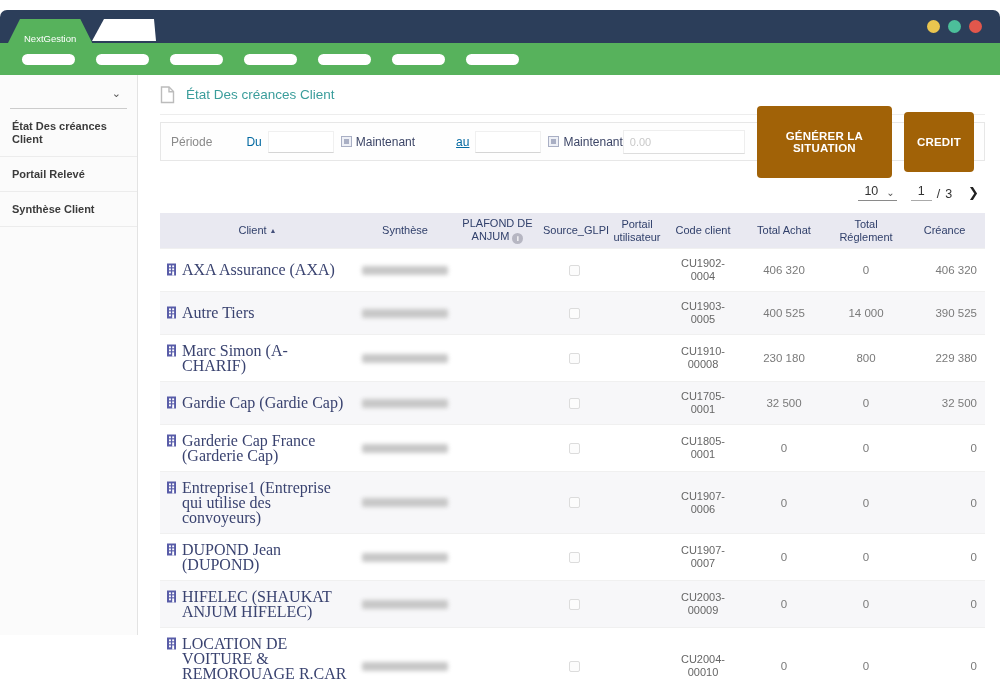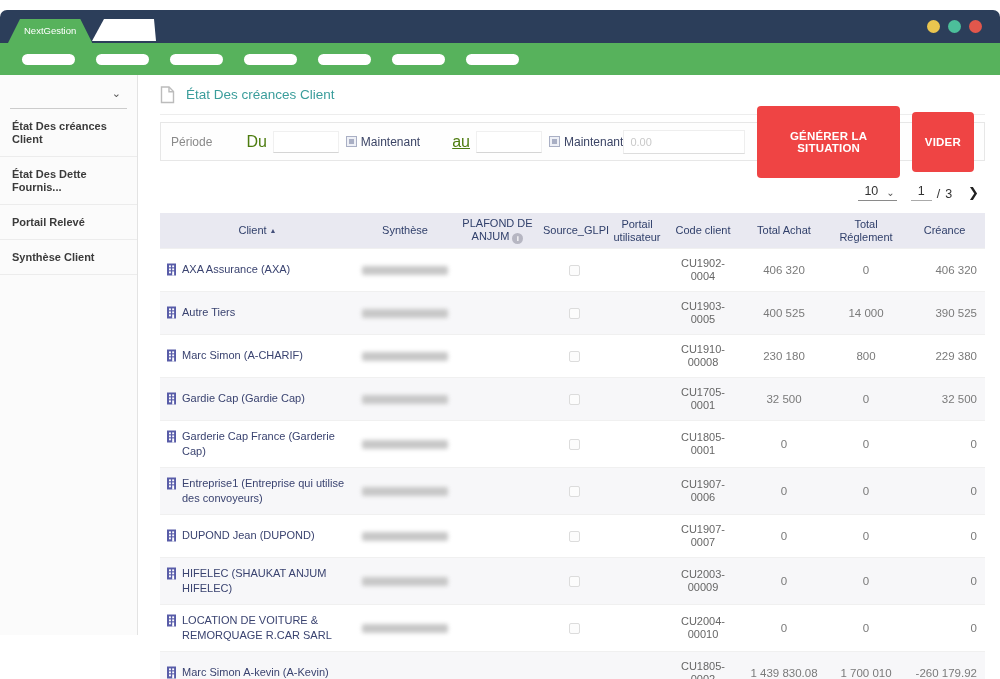--- a/index.html
+++ b/index.html
@@ -2,21 +2,21 @@
 <html><head>
 <meta charset="utf-8">
 <style>
   * { margin:0; padding:0; box-sizing:border-box; }
   body { background:#fff; font-family:"Liberation Sans","DejaVu Sans",sans-serif; }
   .window { position:relative; width:1000px; height:679px; background:#fff; overflow:hidden; }
 
   
   .titlebar { position:absolute; top:10px; left:0; width:1000px; height:33px;
               background:#2c3e5a; border-radius:7px 7px 0 0; }
-  .brand-tab { position:absolute; left:8px; bottom:0; height:24px; padding:0 16px;
+  .brand-tab { position:absolute; left:8px; bottom:0; height:24px; padding:8px 16px;
                background:#57b25c; color:#fff; font-size:9.5px; line-height:24px;
                clip-path:polygon(12px 0, calc(100% - 12px) 0, 100% 100%, 0 100%); }
   .blank-tab { position:absolute; left:92px; bottom:2px; width:64px; height:22px; background:#fff;
                clip-path:polygon(12px 0, calc(100% - 2px) 0, 100% 100%, 0 100%); }
   .traffic { position:absolute; right:18px; top:10px; display:flex; gap:8px; }
   .dot { width:13px; height:13px; border-radius:50%; }
 
   .navbar { position:absolute; top:43px; left:0; width:1000px; height:32px; background:#57b25c;
             display:flex; align-items:center; gap:21px; padding-left:22px; }
   .pill { width:53px; height:11px; background:#fff; border-radius:6px; }
@@ -32,48 +32,48 @@
 
   
   .main { position:absolute; left:139px; top:75px; right:0; bottom:44px; background:#fff;
           padding:0 15px 0 21px; }
   .title-row { display:flex; align-items:center; gap:11px; height:40px; border-bottom:1px solid #ededed; }
   .page-title { color:#3a9d9b; font-size:13.5px; }
 
   .filter-bar { margin-top:7px; height:39px; border:1px solid #e7e7e7; background:#fefefe;
                 display:flex; align-items:center; padding:0 10px; }
   .lbl-gray { color:#8a8a8a; font-size:12px; }
-  .lbl-dark { color:#4d7c0f; font-size:16px;text-align:center; }
+  .lbl-dark { color:#0369a1; font-size:12px;text-align:center; }
   .date-input { width:66px; height:22px; border:1px solid #f0f0f0; border-bottom:1px solid #d5d5d5;
                 background:#fff; margin-left:6px; font-size:11px; padding:0 4px; }
   .cal { margin:0 4px 0 7px; display:inline-flex; }
   .now { font-size:12px; color:#3c4566; cursor:pointer; }
   .amount-input { width:122px; height:24px; border:1px solid #eee; border-bottom:1px solid #ddd;
                   font-size:11px; color:#444; padding:0 6px; background:#fff; }
   .amount-input::placeholder { color:#c9c9c9; }
-  .btn { background:#ef4444; color:#fff; border:none; border-radius:4px; font-weight:bold;
+  .btn { background:#a16207; color:#fff; border:none; border-radius:4px; font-weight:bold;
          font-size:11.5px; padding:24px 13px; cursor:pointer; font-family:inherit; letter-spacing:.2px; }
 
   .toolbar { display:flex; justify-content:flex-end; align-items:center; margin-top:23px; gap:14px; }
   .psize { display:flex; align-items:end; gap:8px; border-bottom:1px solid #8a8a8a;
            padding:0 2px 2px 6px; font-size:12.5px; color:#333; cursor:pointer; }
   .psize .chev { font-size:10px; color:#555; }
   .pageno { font-size:12.5px; color:#333; display:flex; align-items:end; gap:5px; }
   .pageno .cur { border-bottom:1px solid #aaa; padding:0 7px 2px 7px; }
   .next-arrow { font-size:13px; font-weight:bold; color:#222; cursor:pointer; margin:0 6px 0 2px; }
 
   
   table { width:100%; border-collapse:collapse; table-layout:fixed; margin-top:12px; }
   th { background:#e9e9f1; color:#31406b; font-size:11px; font-weight:normal;
        padding:4px 3px; text-align:center; line-height:13px; cursor:pointer; }
   td { font-size:11.5px; padding:8px 6px; vertical-align:middle; }
   tbody tr { border-top:1px solid #f0f0f0; }
   tbody tr:nth-child(even) { background:#f7f7f9; }
   .cell-client { display:flex; align-items:flex-start; gap:5px; }
-  .client-name { color:#3a4370; font-size:11px; line-height:15px; }
+  .client-name { color:#3a4370; font-size:16px; line-height:15px;font-family:Liberation Serif, serif; }
   .phone-blur { width:86px; height:9px; background:#c7c7c7; border-radius:2px;
                 filter:blur(2.2px); margin:0 auto; }
   .chk { width:11px; height:11px; border:1px solid #dcdcdc; background:#fcfcfc;
          border-radius:2px; margin:0 auto; cursor:pointer; }
   .td-center { text-align:center; color:#7a7a7a; }
   .td-code { text-align:center; color:#666; font-size:11px; line-height:13px; }
   .td-right { text-align:right; color:#7a7a7a; padding-right:8px; }
 
   .sort-asc { font-size:7px; color:#44507a; margin-left:3px; vertical-align:1px; }
   .info-i { display:inline-block; width:11px; height:11px; border-radius:50%; background:#b6b6c2;
@@ -107,21 +107,20 @@
     <div class="pill"></div>
     <div class="pill"></div>
     <div class="pill"></div>
   </div>
 
   <div class="sidebar">
     <div class="side-select">
       <span class="chev">⌄</span>
     </div>
     <div class="side-item">État Des créances Client</div>
-    <div class="side-item">État Des Dette Fournis...</div>
     <div class="side-item">Portail Relevé</div>
     <div class="side-item">Synthèse Client</div>
   </div>
 
   <div class="main">
 
     <div class="title-row">
       <span style="display:inline-flex;">
         <svg width="15" height="18" viewBox="0 0 15 18">
             <path d="M1.5 1 h7.5 l4.5 4.5 v11 h-12 z" fill="none" stroke="#bcbcbc" stroke-width="1.4"></path>
@@ -135,33 +134,33 @@
       <span class="lbl-gray">Période</span>
       <span class="lbl-dark" style="margin-left:34px;">Du</span>
       <input class="date-input" style="">
       <span class="cal">
         <svg width="11" height="11" viewBox="0 0 11 11">
             <rect x="0.5" y="0.5" width="10" height="10" fill="#eef0f6" stroke="#a9afc4"></rect>
             <rect x="3" y="3" width="5" height="5" fill="#a9afc4"></rect>
           </svg>
       </span>
       <span class="now">Maintenant</span>
-      <span class="lbl-dark" style="margin-left:32px;text-decoration:underline;">au</span>
+      <span class="lbl-dark" style="margin-left:41px;text-decoration:underline;">au</span>
       <input class="date-input" style="">
       <span class="cal">
         <svg width="11" height="11" viewBox="0 0 11 11">
             <rect x="0.5" y="0.5" width="10" height="10" fill="#eef0f6" stroke="#a9afc4"></rect>
             <rect x="3" y="3" width="5" height="5" fill="#a9afc4"></rect>
           </svg>
       </span>
       <span class="now">Maintenant</span>
       <span style="flex:1"></span>
       <input class="amount-input" placeholder="0.00" style="">
       <button class="btn" style="margin-left:12px;">GÉNÉRER LA SITUATION</button>
-      <button class="btn" style="margin-left:12px;">VIDER</button>
+      <button class="btn" style="margin-left:12px;">CREDIT</button>
     </div>
 
     <div class="toolbar">
       <div class="psize">
         <span>10</span>
         <span class="chev">⌄</span>
       </div>
       <div class="pageno">
         <span class="cur">1</span>
         <span>/</span>

